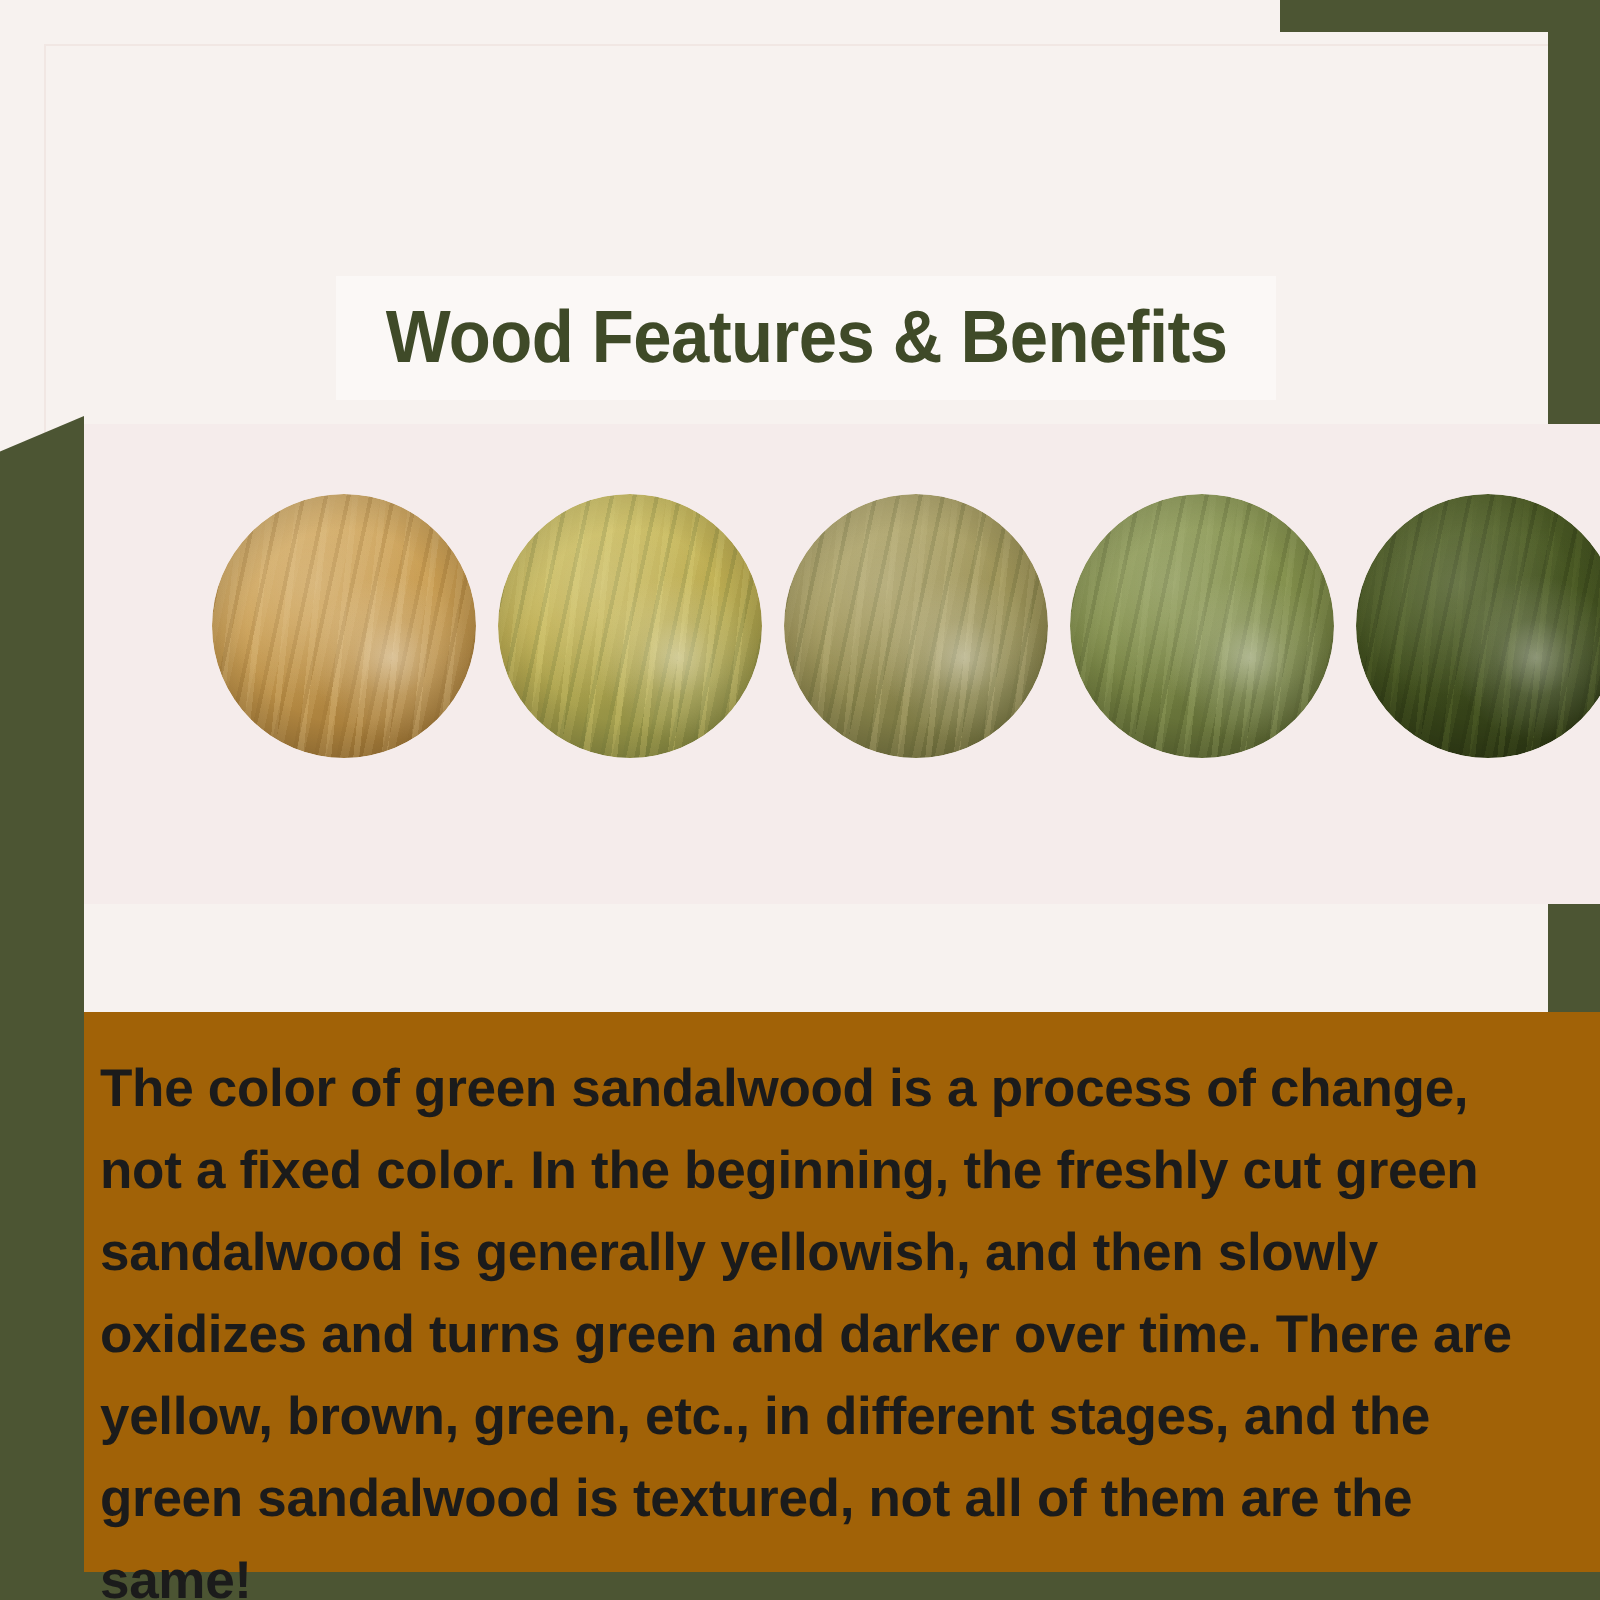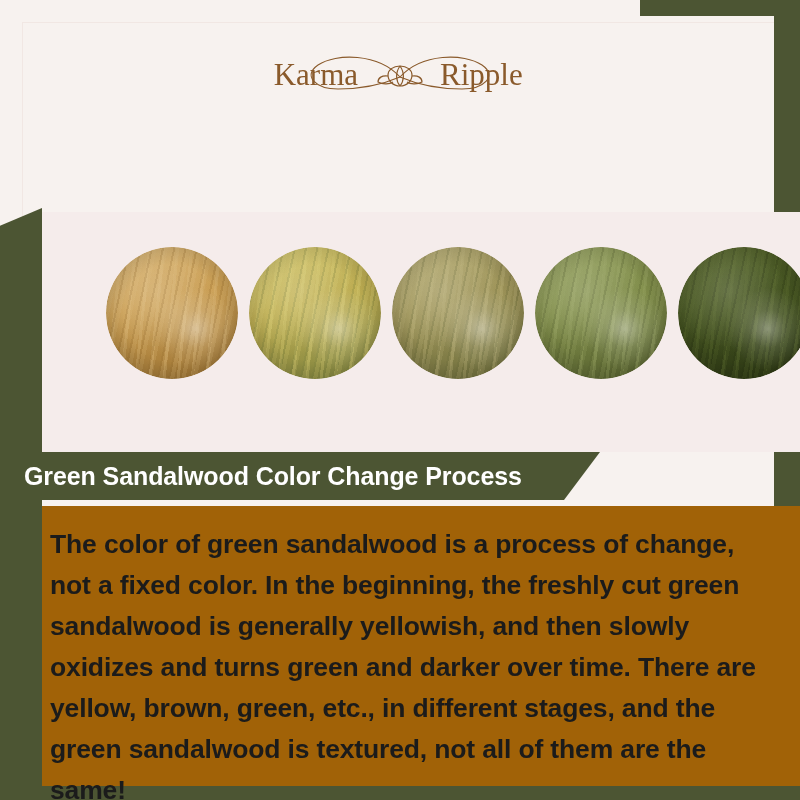--- a/index.html
+++ b/index.html
@@ -170,38 +170,24 @@
 <div class="poster">
 
   <div class="inner-frame"></div>
   <div class="band band-top"></div>
   <div class="band band-right-top"></div>
   <div class="band band-right-mid"></div>
   <div class="band band-left"></div>
   <div class="band band-bottom"></div>
   <div class="band band-bottom-strip"></div>
 
-  <div class="logo-wrap">
-    <svg class="logo-svg" width="280" height="64" viewBox="0 0 280 64">
-      <g fill="none" stroke="#8a5a2b" stroke-width="1.1">
-        <path d="M140 32 C118 8, 76 8, 58 20 C42 31, 56 44, 78 44 C104 44, 126 38, 140 32 Z"></path>
-        <path d="M140 32 C162 8, 204 8, 222 20 C238 31, 224 44, 202 44 C176 44, 154 38, 140 32 Z"></path>
-      </g>
-      <g fill="none" stroke="#8a5a2b" stroke-width="1.2">
-        <path d="M140 41 C133 41, 128 36, 128 30 C128 25, 133 21, 140 21 C147 21, 152 25, 152 30 C152 36, 147 41, 140 41 Z"></path>
-        <path d="M140 41 C136 36, 135 28, 140 21"></path>
-        <path d="M140 41 C144 36, 145 28, 140 21"></path>
-        <path d="M128 31 C122 30, 118 33, 118 37 C123 40, 130 39, 133 37"></path>
-        <path d="M152 31 C158 30, 162 33, 162 37 C157 40, 150 39, 147 37"></path>
-      </g>
-      <text x="98" y="40" text-anchor="end" font-family="'Liberation Serif', serif" font-size="31" fill="#8a5a2b">Karma</text>
-      <text x="180" y="40" text-anchor="start" font-family="'Liberation Serif', serif" font-size="31" fill="#8a5a2b">Ripple</text>
-    </svg>
+
+  <div class="title-card">
+    <div class="title-text">Wood Features &amp; Benefits</div>
   </div>
-
 
   <div class="bead-panel">
     <div class="bead-row" id="bead-row">
         <div class="bead" style="left: 64px;">
           <div class="grain" style="background: repeating-linear-gradient(102deg, rgba(154, 114, 51, 0.267) 0px, rgba(154, 114, 51, 0.267) 2px, rgba(220, 185, 121, 0.2) 2px, rgba(220, 185, 121, 0.2) 6px, rgba(0, 0, 0, 0) 6px, rgba(0, 0, 0, 0) 11px), repeating-linear-gradient(96deg, rgba(220, 185, 121, 0.333) 0px, rgba(220, 185, 121, 0.333) 3px, rgba(0, 0, 0, 0) 3px, rgba(0, 0, 0, 0) 14px), radial-gradient(120% 60% at 40% 46%, rgba(220, 185, 121, 0.4) 0%, rgba(0, 0, 0, 0) 60%), linear-gradient(165deg, rgb(220, 185, 121) 0%, rgb(199, 154, 78) 42%, rgb(154, 114, 51) 100%);"></div>
           <div class="shade"></div>
         </div>
         <div class="bead" style="left: 207px;">
           <div class="grain" style="background: repeating-linear-gradient(102deg, rgba(126, 132, 64, 0.267) 0px, rgba(126, 132, 64, 0.267) 2px, rgba(216, 204, 114, 0.2) 2px, rgba(216, 204, 114, 0.2) 6px, rgba(0, 0, 0, 0) 6px, rgba(0, 0, 0, 0) 11px), repeating-linear-gradient(96deg, rgba(216, 204, 114, 0.333) 0px, rgba(216, 204, 114, 0.333) 3px, rgba(0, 0, 0, 0) 3px, rgba(0, 0, 0, 0) 14px), radial-gradient(120% 60% at 40% 46%, rgba(216, 204, 114, 0.4) 0%, rgba(0, 0, 0, 0) 60%), linear-gradient(165deg, rgb(216, 204, 114) 0%, rgb(185, 168, 77) 42%, rgb(126, 132, 64) 100%);"></div>
           <div class="shade"></div>
@@ -214,21 +200,18 @@
           <div class="grain" style="background: repeating-linear-gradient(102deg, rgba(86, 97, 47, 0.267) 0px, rgba(86, 97, 47, 0.267) 2px, rgba(154, 166, 100, 0.2) 2px, rgba(154, 166, 100, 0.2) 6px, rgba(0, 0, 0, 0) 6px, rgba(0, 0, 0, 0) 11px), repeating-linear-gradient(96deg, rgba(154, 166, 100, 0.333) 0px, rgba(154, 166, 100, 0.333) 3px, rgba(0, 0, 0, 0) 3px, rgba(0, 0, 0, 0) 14px), radial-gradient(120% 60% at 40% 46%, rgba(154, 166, 100, 0.4) 0%, rgba(0, 0, 0, 0) 60%), linear-gradient(165deg, rgb(154, 166, 100) 0%, rgb(125, 138, 71) 42%, rgb(86, 97, 47) 100%);"></div>
           <div class="shade"></div>
         </div>
         <div class="bead" style="left: 636px;">
           <div class="grain" style="background: repeating-linear-gradient(102deg, rgba(43, 54, 19, 0.267) 0px, rgba(43, 54, 19, 0.267) 2px, rgba(92, 108, 47, 0.2) 2px, rgba(92, 108, 47, 0.2) 6px, rgba(0, 0, 0, 0) 6px, rgba(0, 0, 0, 0) 11px), repeating-linear-gradient(96deg, rgba(92, 108, 47, 0.333) 0px, rgba(92, 108, 47, 0.333) 3px, rgba(0, 0, 0, 0) 3px, rgba(0, 0, 0, 0) 14px), radial-gradient(120% 60% at 40% 46%, rgba(92, 108, 47, 0.4) 0%, rgba(0, 0, 0, 0) 60%), linear-gradient(165deg, rgb(92, 108, 47) 0%, rgb(65, 80, 31) 42%, rgb(43, 54, 19) 100%);"></div>
           <div class="shade"></div>
         </div>
       </div>
   </div>
 
-  <div class="banner">
-    <div class="banner-text">Green Sandalwood Color Change Process</div>
-  </div>
 
   <div class="body-block">
     <div class="body-text">The color of green sandalwood is a process of change, not a fixed color. In the beginning, the freshly cut green sandalwood is generally yellowish, and then slowly oxidizes and turns green and darker over time. There are yellow, brown, green, etc., in different stages, and the green sandalwood is textured, not all of them are the same!</div>
   </div>
 
 </div>
 
 </body></html>

